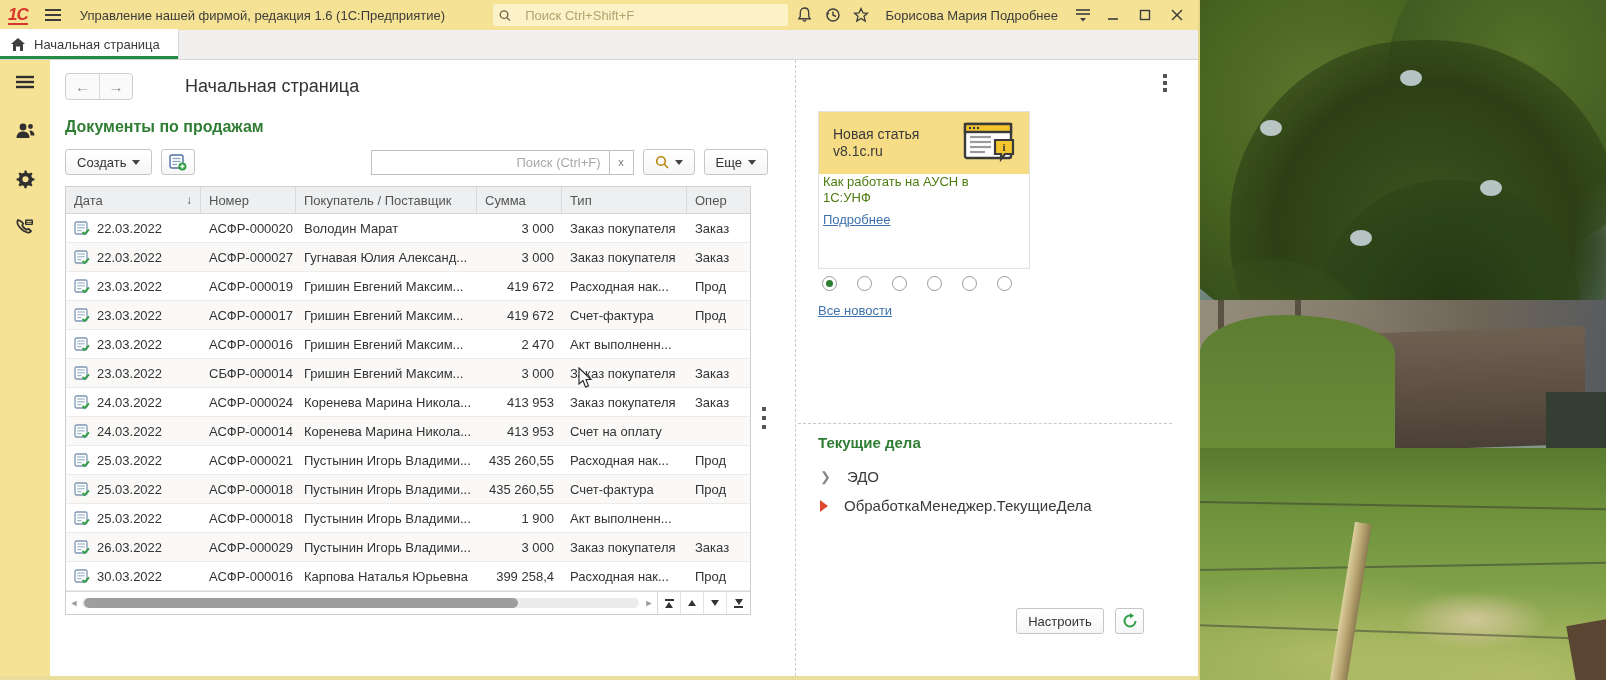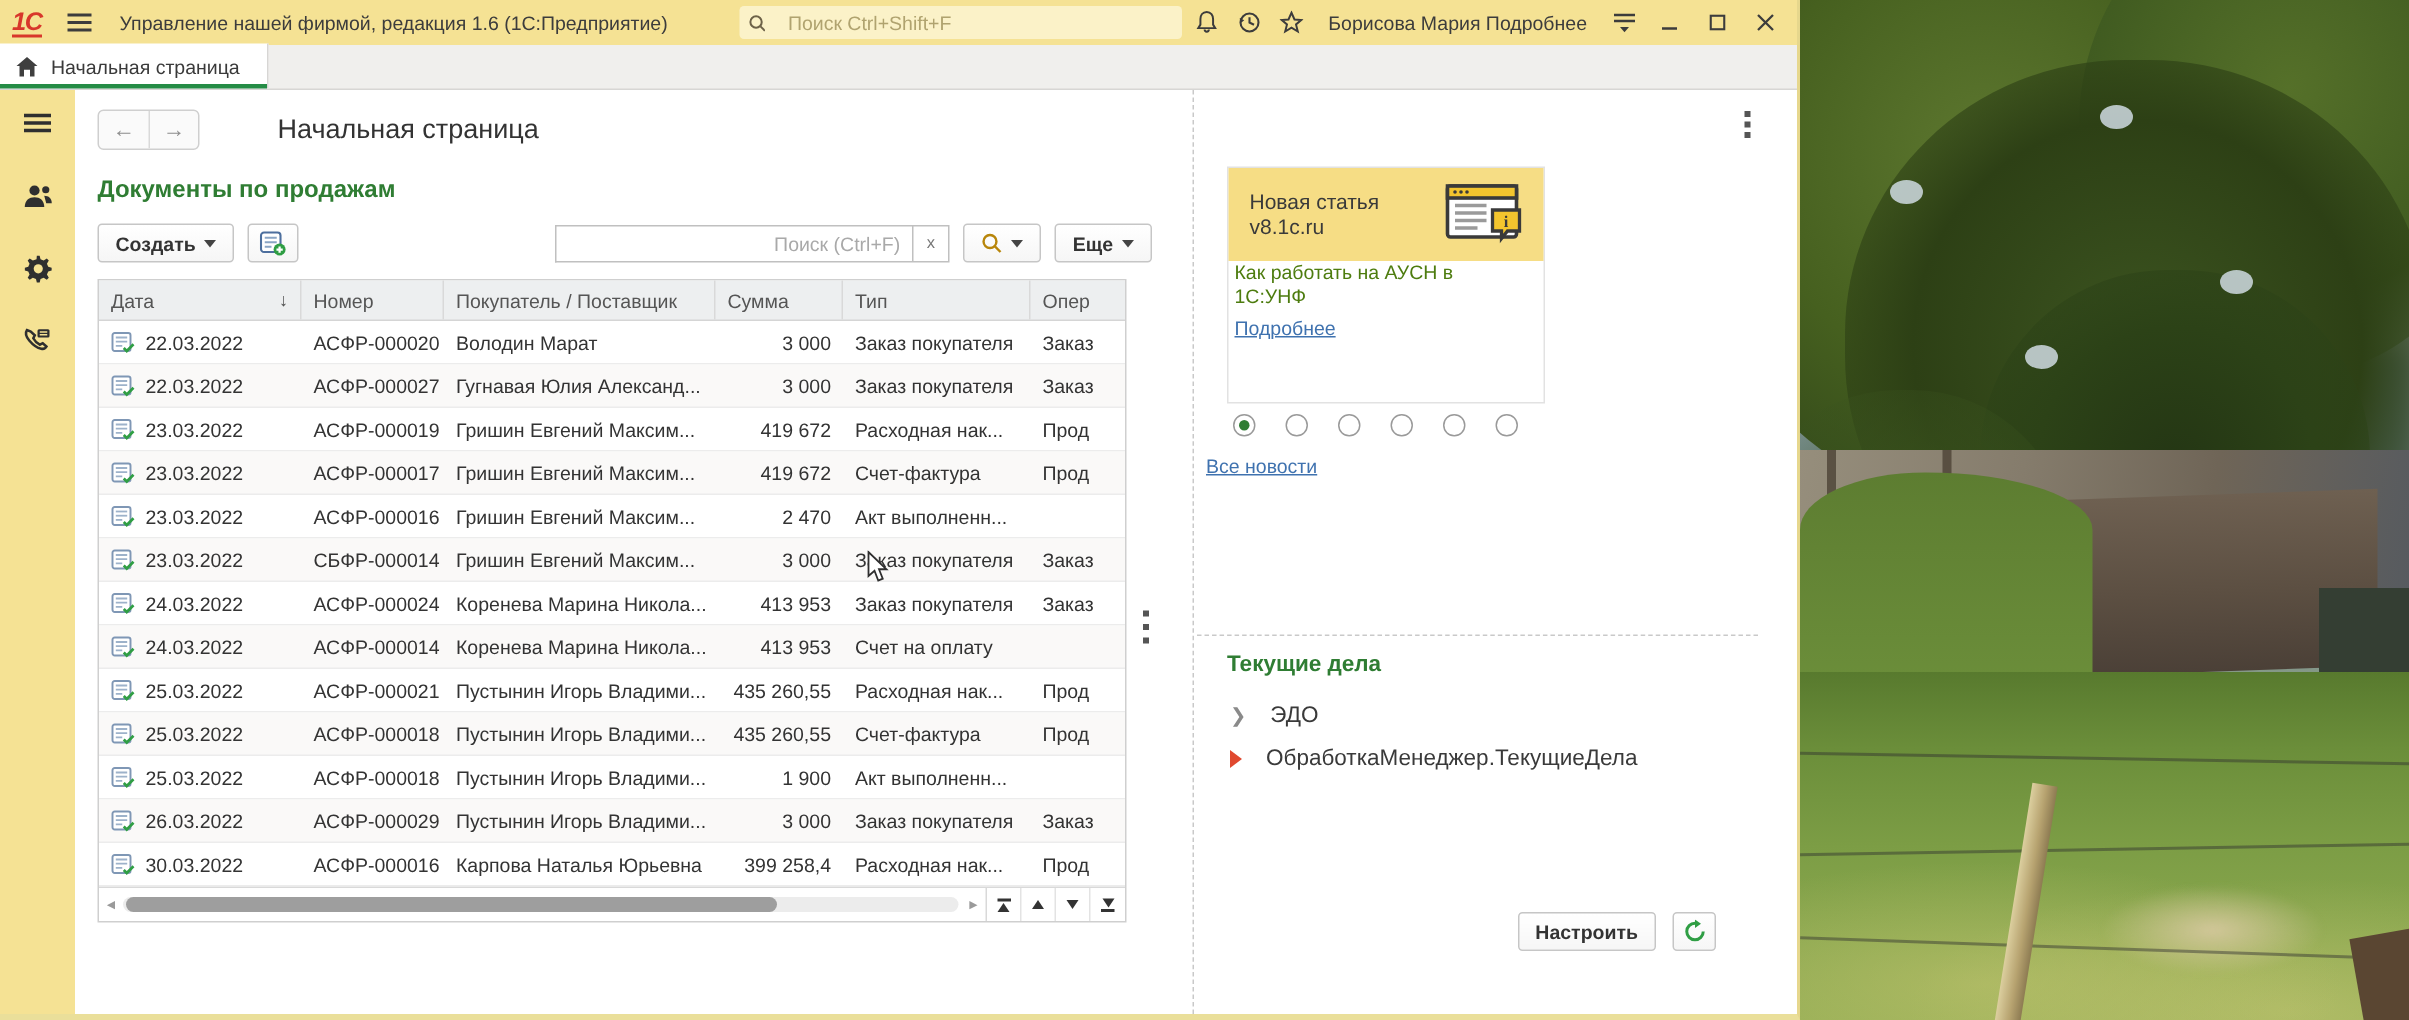--- a/index.html
+++ b/index.html
@@ -82,21 +82,21 @@
 
   
   #sectitle { font-size:16px; font-weight:bold; color:#2f7d33; margin:14px 0 0 0; }
   #filters { display:flex; gap:22px; margin-top:16px; align-items:center; }
   .chk { display:flex; align-items:center; gap:7px; }
   .chk .box { width:14px; height:14px; border:1px solid #9a9a9a; background:#fff; border-radius:2px; }
   .chk .lb { font-size:13px; color:#333; }
 
   #toolbar { display:flex; align-items:center; margin-top:13px; gap:9px; width:703px; }
   .btn { height:26px; border:1px solid #c6c6c6; border-radius:3px; background:linear-gradient(#ffffff,#f6f6f6);
-    font-size:13px; color:#333; display:flex; align-items:center; gap:6px; padding:0 11px;font-weight:bold; }
+    font-size:13px; color:#333; display:flex; align-items:center; gap:6px; padding:0 11px; }
   .caret { width:0; height:0; border-left:4px solid transparent; border-right:4px solid transparent; border-top:5px solid #444; }
   .iconbtn { width:34px; justify-content:center; padding:0; }
   #qsearch { margin-left:auto; display:flex; align-items:stretch; height:25px; }
   #qsearch input { width:238px; border:1px solid #c0c0c0; border-right:none; padding:0 8px; font-size:13px; color:#444; outline:none; font-family:inherit;text-align:right; }
   #qsearch input::placeholder { color:#a9a9a9; }
   #clearbtn { width:25px; border:1px solid #c0c0c0; background:#fff; display:flex; align-items:center; justify-content:center; font-size:11px; color:#777; }
 
   
   #tablebox { position:relative; margin-top:11px; width:686px; height:429px; border:1px solid #cfcfcf; display:flex; flex-direction:column; }
   #thead { display:flex; height:28px; background:#edeff0; border-bottom:1px solid #d5d5d5; }
@@ -124,21 +124,21 @@
   
   #newsbox { position:absolute; left:22px; top:51px; width:212px; height:158px; border:1px solid #e2e2e2; background:#fff; }
   #newsbanner { height:62px; background:#f6dd85; display:flex; align-items:center; justify-content:space-between; padding:0 12px 0 14px; }
   #newsbanner .t { font-size:14px; font-weight:normal; color:#3a3a3a; line-height:17px; }
   #newsarticle { font-size:13px; color:#4d7c0f; padding:0 12px 2px 4px; line-height:16px; }
   a.lnk { font-size:13px; color:#3f72af; text-decoration:underline; }
   #newslink { padding:2px 12px 0 4px; }
   #dots { position:absolute; left:26px; top:216px; display:flex; gap:20px; }
   .dot { width:15px; height:15px; border:1px solid #9a9a9a; border-radius:50%; background:#fff; display:flex; align-items:center; justify-content:center; }
   .dot.on::after { content:""; width:7px; height:7px; border-radius:50%; background:#2f7d33; }
-  #allnews { position:absolute; left:8px; top:243px; }
+  #allnews { position:absolute; left:22px; top:243px; }
   #dashsep { position:absolute; left:2px; right:28px; top:363px; border-top:1px dashed #c9c9c9; }
   #todotitle { position:absolute; left:22px; top:374px; font-size:15px; font-weight:bold; color:#2f7d33; }
   .todoitem { position:absolute; left:24px; display:flex; align-items:center; gap:16px; }
   .todoitem .txt { font-size:15px; color:#3a3a3a; }
   .mk-chev { color:#8a8a8a; font-size:13px; }
   .mk-tri { width:0; height:0; border-top:6px solid transparent; border-bottom:6px solid transparent; border-left:8px solid #e0492f; }
   #panelbtns { position:absolute; right:56px; top:548px; display:flex; gap:11px; }
   #cfgbtn { min-width:88px; justify-content:center; }
   #refreshbtn { width:29px; justify-content:center; padding:0; color:#2f9e44; font-weight:bold; font-size:15px; }
 

